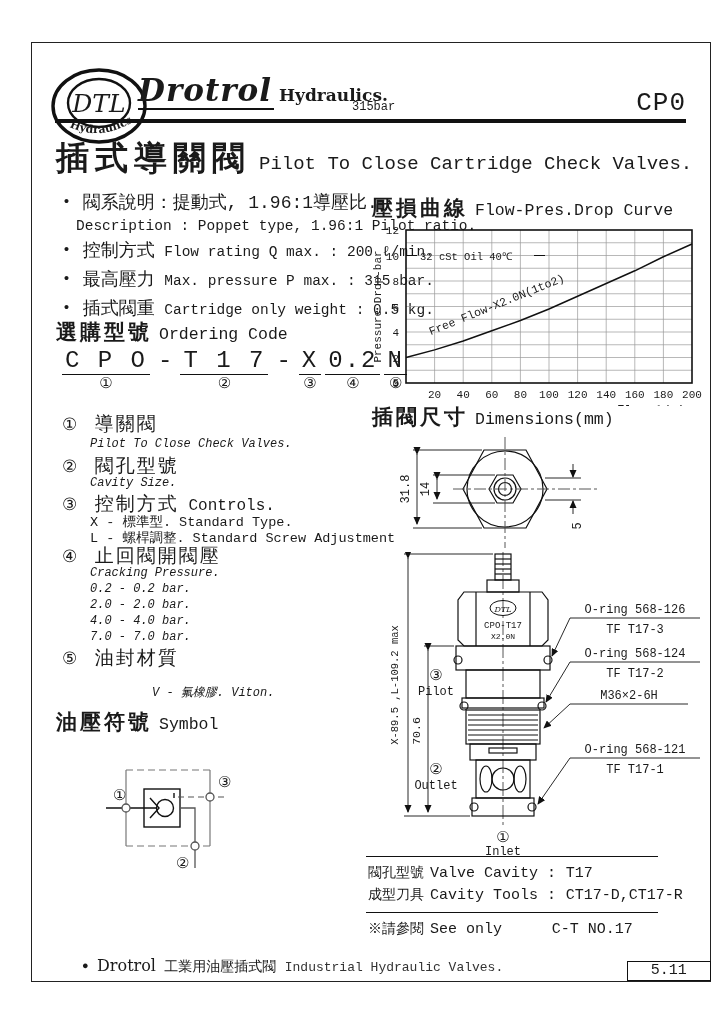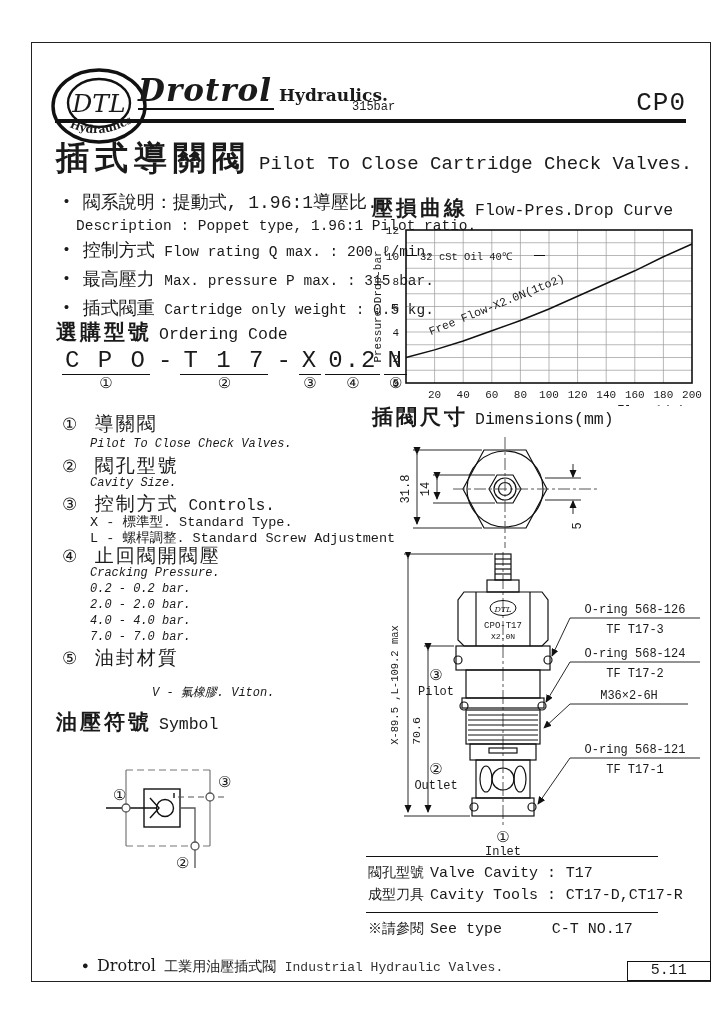--- a/index.html
+++ b/index.html
@@ -379,21 +379,21 @@
       <div class="cv-row">
         <span class="cv-zh">閥孔型號</span><span class="cv-en">Valve Cavity :</span>
         <span class="cv-en">T17</span>
       </div>
       <div class="cv-row">
         <span class="cv-zh">成型刀具</span><span class="cv-en">Cavity Tools :</span>
         <span class="cv-en">CT17-D,CT17-R</span>
       </div>
     </div>
     <div class="cv-note">
-      <span class="cv-zh">※請參閱</span><span class="cv-en">See type</span>
+      <span class="cv-zh">※請參閱</span><span class="cv-en">See only</span>
       <span class="cv-en" style="margin-left:40px;">C-T NO.17</span>
     </div>
   </div>
 
   <div class="abs footer-line" style="left:82px;top:956px;">
     <span style="font-size:11px;vertical-align:2px;">●</span>
     <span class="f-brand">Drotrol</span>
     <span class="f-zh">工業用油壓插式閥</span>
     <span class="f-en">Industrial Hydraulic Valves.</span>
   </div>

